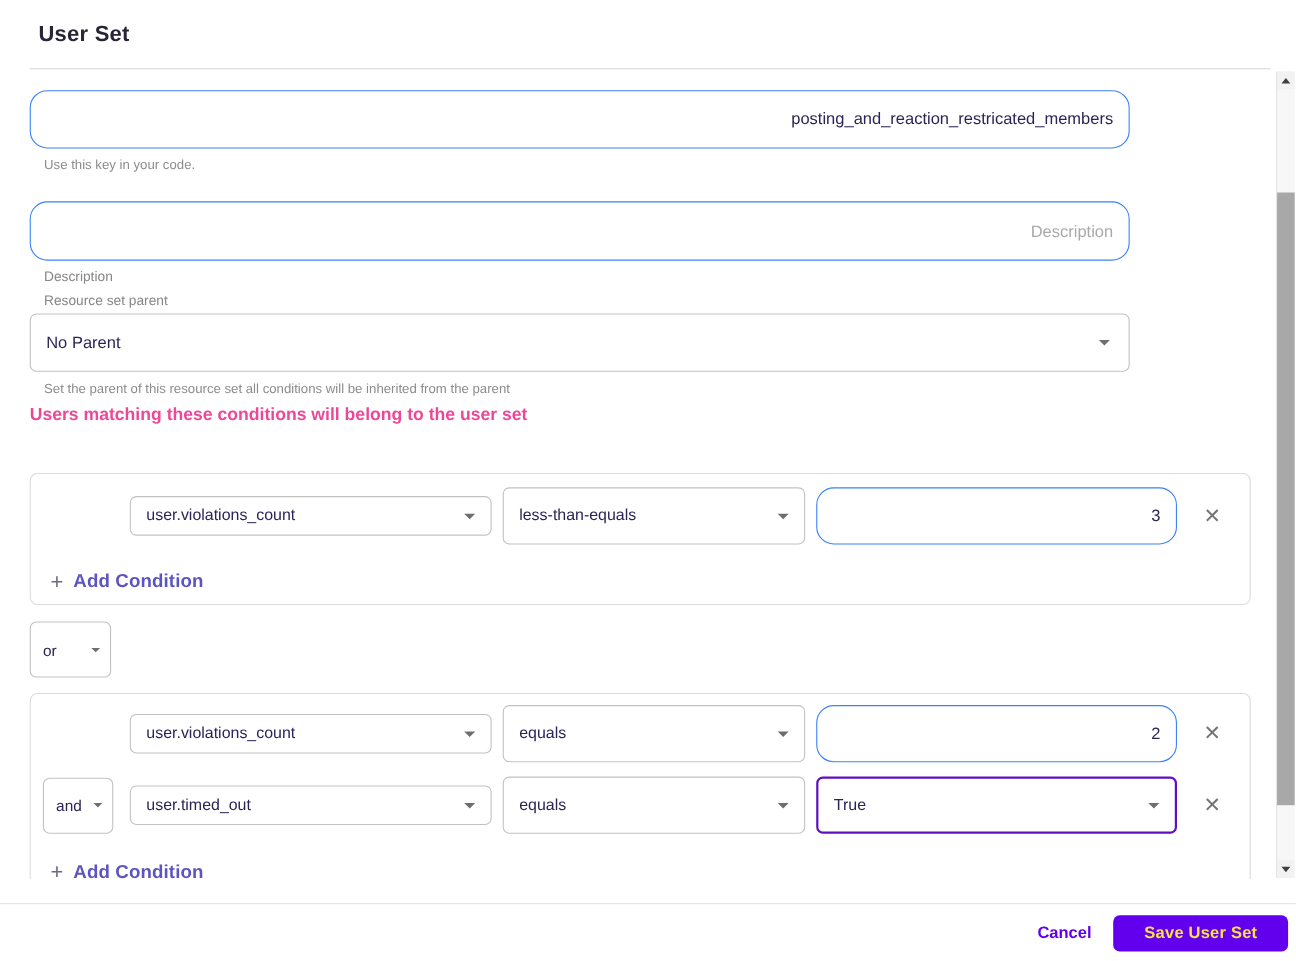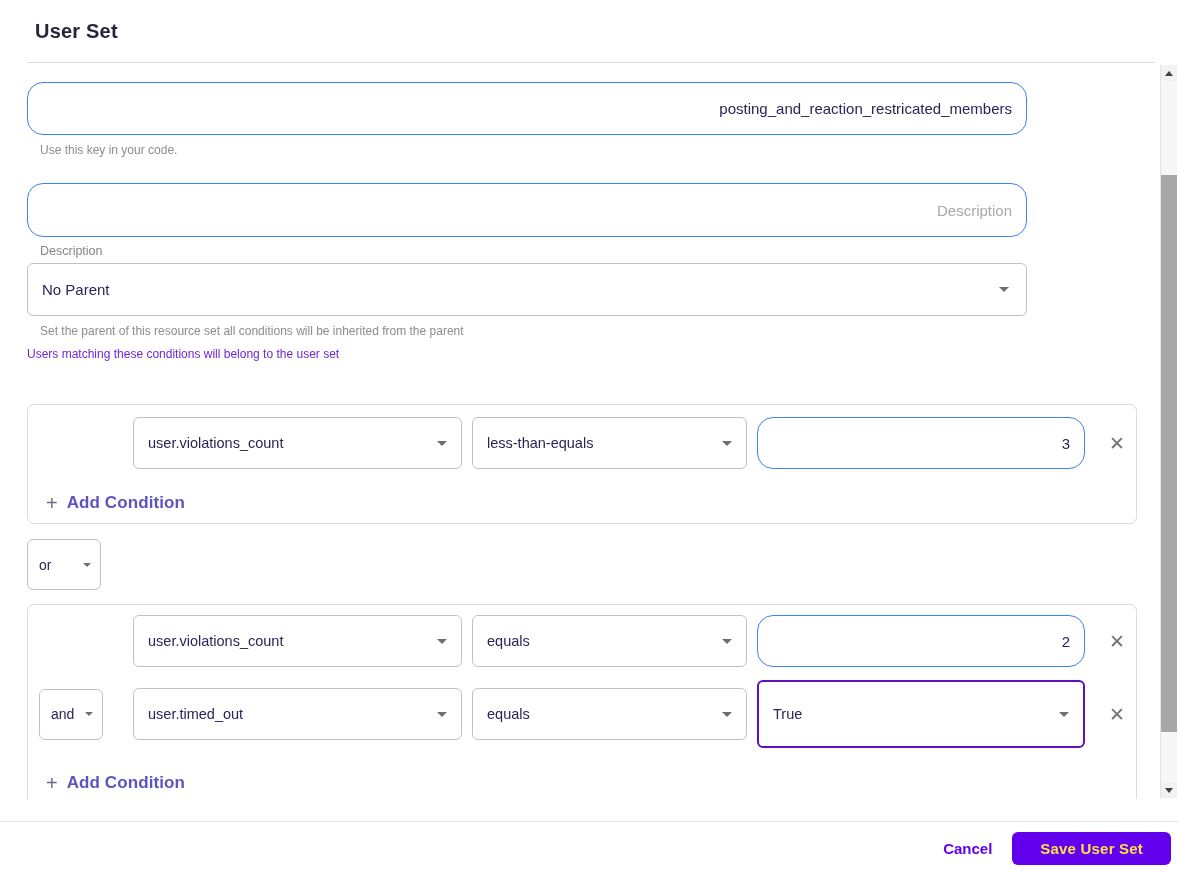--- a/index.html
+++ b/index.html
@@ -49,39 +49,39 @@
     border:1px solid #C2C2C2;border-radius:6px;background:#fff;cursor:pointer;
   }
   .select .sel-text{font-size:14.5px;color:var(--text-dark);}
   .chevron{
     width:0;height:0;border-left:5px solid transparent;border-right:5px solid transparent;
     border-top:5px solid #6E6E6E;flex:0 0 auto;
   }
   .parent-select{margin-top:5px;width:1000px;height:53px;padding:0 17px 0 14px;gap:15px;}
   .parent-select .sel-text{font-size:15px;}
 
-  .caption{margin-top:9px;font-size:12px;color:#6d28d9;}
+  .caption{margin-top:9px;font-size:16px;color:#ec4899;font-weight:bold;}
 
   
   .group{
     width:1110px;border:1px solid #DCDCDC;border-radius:7px;background:#fff;
     padding:10px 16px 14px 11px;
   }
   .group-1{margin-top:43px;height:120px;padding-top:12px;}
   .group-2{margin-top:14px;}
   .cond-row{display:flex;align-items:center;gap:10px;}
   .cond-row + .cond-row{margin-top:13px;}
-  .logic-slot{flex:0 0 64px;width:64px;margin-right:20px;}
+  .logic-slot{flex:0 0 64px;width:64px;margin-right:5px;}
   .mini-select{height:51px;padding:0 9px 0 11px;}
   .mini-select .sel-text{font-size:14px;}
   .mini-select .chevron{border-left-width:4px;border-right-width:4px;border-top-width:4px;margin-left:6px;}
-  .sel-property{flex:0 0 329px;height:52px;padding:0 14px;}
+  .sel-property{flex:0 0 329px;height:36px;padding:0 14px;}
   .sel-operator{flex:0 0 275px;height:52px;padding:0 14px;}
   .value-input{flex:0 0 328px;width:328px;height:52px;margin:0;}
-  .sel-value{flex:0 0 328px;height:68px;padding:0 14px;}
+  .sel-value{flex:0 0 328px;height:52px;padding:0 14px;}
   .sel-value.focused{border:2px solid var(--focus);}
   .remove-btn{
     flex:0 0 28px;width:28px;height:28px;margin-left:8px;
     display:flex;align-items:center;justify-content:center;
     background:none;border:none;cursor:pointer;
     font-size:19px;color:#757575;line-height:1;
   }
   .add-cond{
     margin-top:22px;display:inline-flex;align-items:center;gap:9px;
     background:none;border:none;cursor:pointer;padding:0 0 0 7px;height:24px;
@@ -130,20 +130,21 @@
     <div class="header-divider"></div>
   </div>
 
   <div class="content">
 
     <input type="text" class="text-input" value="posting_and_reaction_restricated_members" style="">
     <div class="helper">Use this key in your code.</div>
 
     <input type="text" class="text-input input-desc" placeholder="Description" style="">
     <div class="small-label lbl-desc">Description</div>
+    <div class="small-label lbl-parent">Resource set parent</div>
 
     <div class="select parent-select">
       <span class="sel-text">No Parent</span>
       <span class="chevron"></span>
     </div>
     <div class="helper">Set the parent of this resource set all conditions will be inherited from the parent</div>
 
     <div class="caption">Users matching these conditions will belong to the user set</div>
 
     <div class="group group-1">

